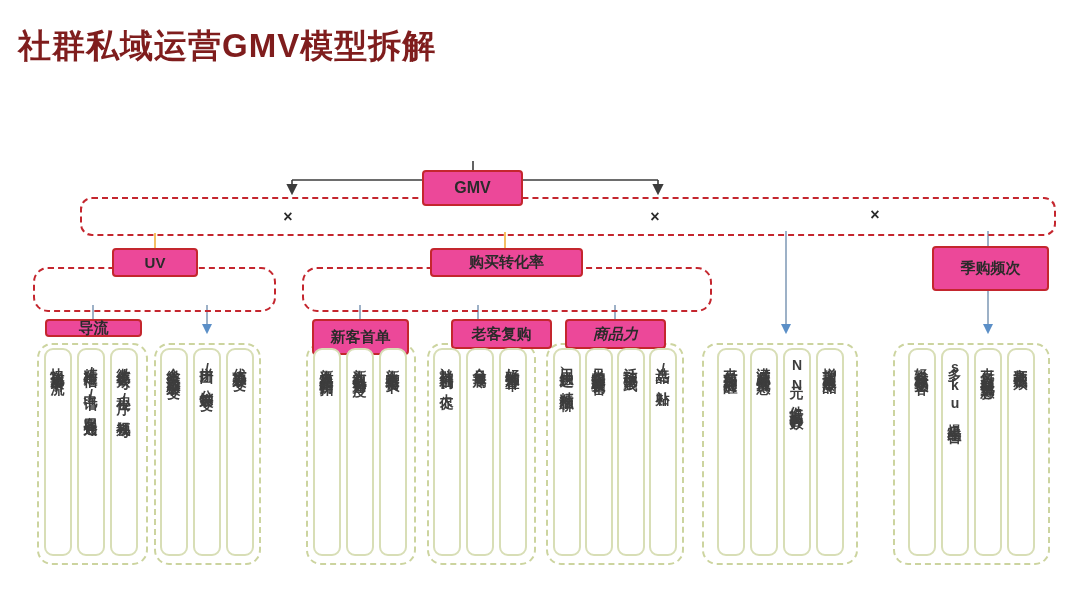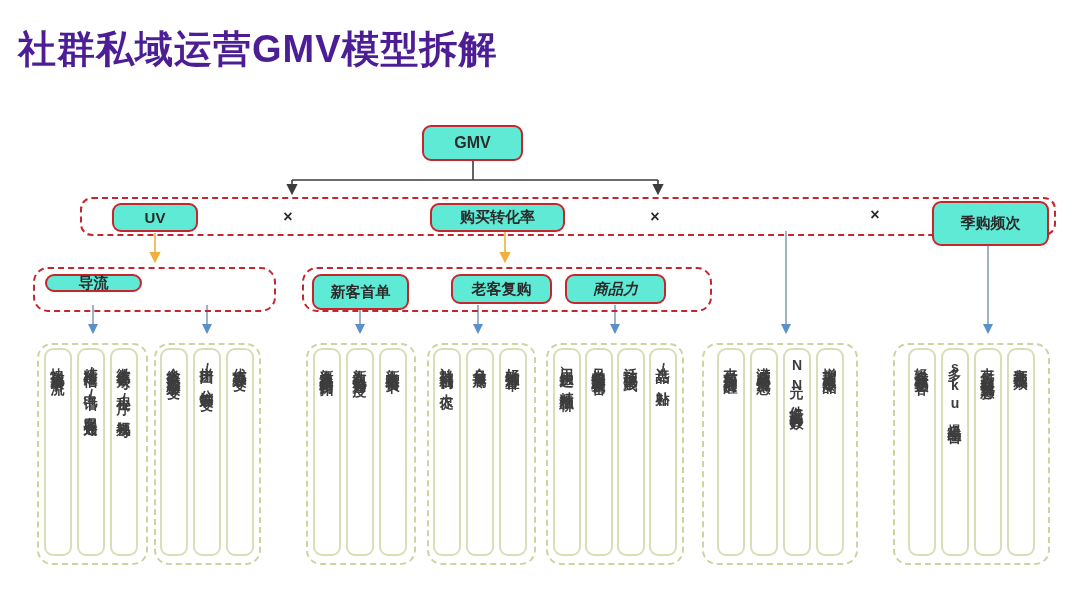--- a/index.html
+++ b/index.html
@@ -4,28 +4,28 @@
 <style>
   * { margin:0; padding:0; box-sizing:border-box; }
   html,body { background:#ffffff; }
   #canvas {
     position:relative; width:1080px; height:603px;
     background:#ffffff; overflow:hidden;
     font-family:"Liberation Sans","DejaVu Sans",sans-serif;
   }
   .title {
     position:absolute; left:18px; top:24px;
-    font-size:38px; font-weight:900; color:#4c1d95; letter-spacing:1px;
+    font-size:33px; font-weight:900; color:#7f1d1d; letter-spacing:1px;
   }
   svg.wires { position:absolute; left:0; top:0; z-index:1; }
   .node {
     position:absolute; z-index:2;
     display:flex; align-items:center; justify-content:center;
-    background:#5eead4; border:2.5px solid #c4262e; border-radius:9px;
-    font-size:15px; font-weight:700; color:#2b2b2b;
+    background:#ec4899; border:2.5px solid #c4262e; border-radius:4px;
+    font-size:15px; font-weight:700; color:#2b2b2b;margin-top:45px;
   }
   .dashed-red {
     position:absolute; z-index:1;
     border:2.5px dashed #c4262e; border-radius:15px;
   }
   .dashed-green {
     position:absolute; z-index:1;
     border:2px dashed #ccd49f; border-radius:15px; top:343px; height:222px;
   }
   .times {
@@ -77,21 +77,21 @@
 
     <path d="M786,231 L786,332" stroke="#7d97b5" stroke-width="1.5" fill="none" marker-end="url(#ah-blue)"></path>
     <path d="M988,231 L988,332" stroke="#7d97b5" stroke-width="1.5" fill="none" marker-end="url(#ah-blue)"></path>
   </svg>
 
   <div class="node" style="left:422px; top:125px; width:101px; height:36px; font-size:16px;">GMV</div>
 
   <div class="dashed-red" style="left:80px; top:197px; width:976px; height:39px; border-radius:12px;"></div>
 
   <div class="node" style="left:112px; top:203px; width:86px; height:29px;">UV</div>
-  <div class="node" style="left:430px; top:203px; width:135px; height:29px;">购买转化率</div>
+  <div class="node" style="left:430px; top:203px; width:153px; height:29px;">购买转化率</div>
   <div class="node" style="left:932px; top:201px; width:117px; height:45px;">季购频次</div>
 
   <span class="times" style="left:278px; top:208px;">×</span>
   <span class="times" style="left:645px; top:208px;">×</span>
   <span class="times" style="left:865px; top:206px;">×</span>
 
   <div class="dashed-red" style="left:33px; top:267px; width:243px; height:45px;"></div>
   <div class="dashed-red" style="left:302px; top:267px; width:410px; height:45px;"></div>
 
   <div class="node" style="left:45px; top:274px; width:97px; height:18px;">导流</div>

